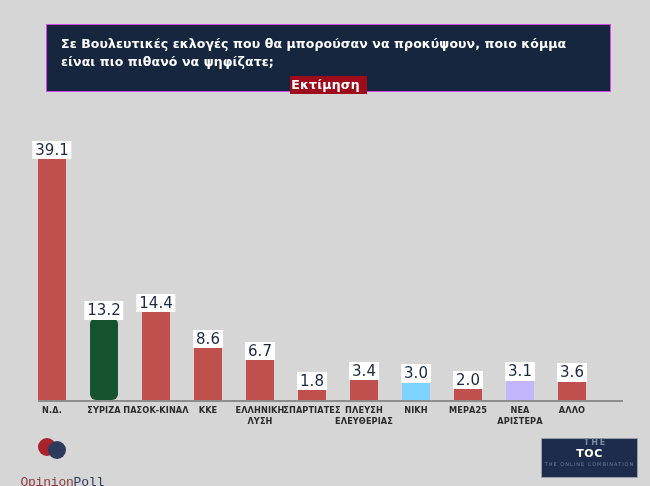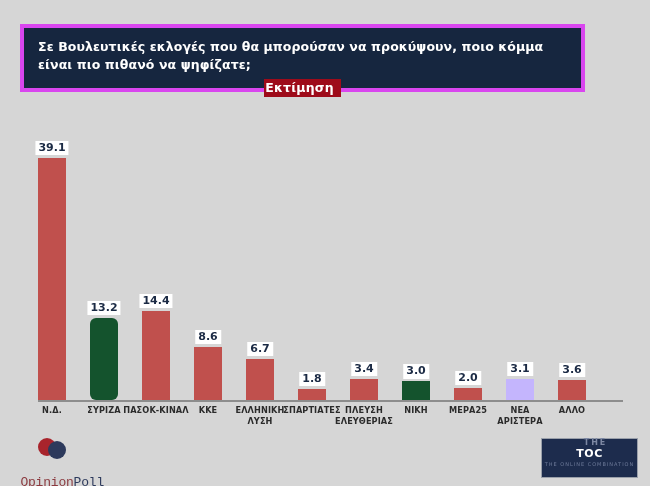--- a/index.html
+++ b/index.html
@@ -11,26 +11,26 @@
     height: 486px;
     background: #d6d6d6;
     font-family: "DejaVu Sans", "Liberation Sans", sans-serif;
     overflow: hidden;
     position: relative;
   }
 
   
   #header-box {
     position: absolute;
-    left: 20px;
+    left: 46px;
     top: 24px;
     width: 565px;
     height: 68px;
     background: #16263f;
-    border: 4px solid #d946ef;
+    border: 1px solid #d946ef;
     box-sizing: border-box;
     padding: 10px 14px 0 14px;
   }
   #question-text {
     color: #ffffff;
     font-size: 12.5px;
     font-weight: bold;
     line-height: 1.45;
     letter-spacing: 0.1px;
     margin: 0;
@@ -78,22 +78,22 @@
     background: #c0504d;
     position: relative;
   }
   .bar-value {
     position: absolute;
     left: 50%;
     transform: translateX(-50%);
     top: -17px;
     background: #ffffff;
     color: #1b2a44;
-    font-size: 11px;
-    font-weight: bold;
+    font-size: 15px;
+    font-weight: normal;
     padding: 1px 3px;
     line-height: 1.1;
     white-space: nowrap;
   }
   .cat-label {
     position: absolute;
     top: 100%;
     left: -7px;
     width: 66px;
     margin-top: 5px;
@@ -230,21 +230,21 @@
         </div>
         <div class="cat-label">ΣΠΑΡΤΙΑΤΕΣ</div>
       </div>
       <div class="bar-group" style="left: 338px;">
         <div class="bar" style="height: 21.046px; background: rgb(192, 80, 77);">
           <div class="bar-value">3.4</div>
         </div>
         <div class="cat-label">ΠΛΕΥΣΗ ΕΛΕΥΘΕΡΙΑΣ</div>
       </div>
       <div class="bar-group" style="left: 390px;">
-        <div class="bar" style="height: 18.57px; background: #14532d;">
+        <div class="bar" style="height: 18.57px; background: #7dd3fc;">
           <div class="bar-value">3.0</div>
         </div>
         <div class="cat-label">ΝΙΚΗ</div>
       </div>
       <div class="bar-group" style="left: 442px;">
         <div class="bar" style="height: 12.38px; background: rgb(192, 80, 77);">
           <div class="bar-value">2.0</div>
         </div>
         <div class="cat-label">ΜΕΡΑ25</div>
       </div>

